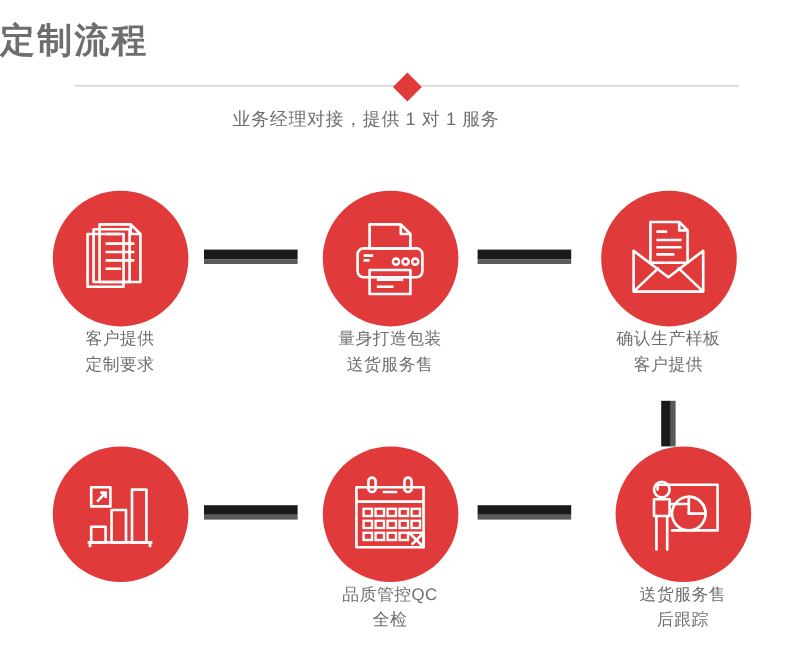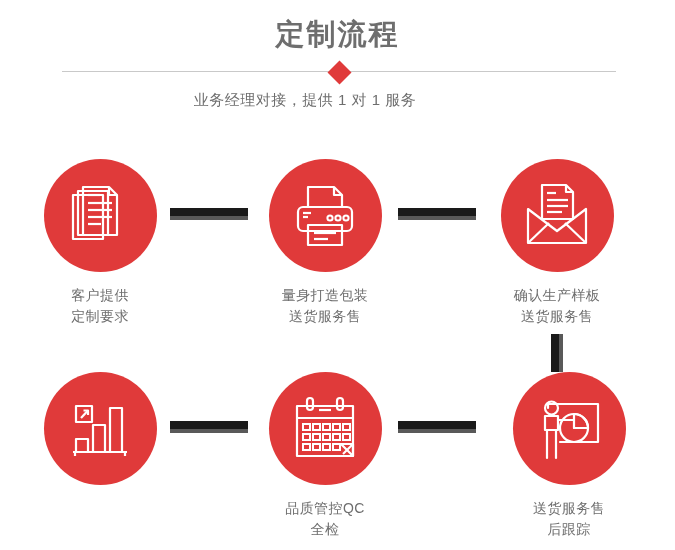--- a/index.html
+++ b/index.html
@@ -14,21 +14,21 @@
     overflow: hidden;
     font-family: "Liberation Sans", "DejaVu Sans", sans-serif;
   }
 
   
   .header-title {
     position: absolute;
     left: 0;
     top: 16px;
     width: 675px;
-    text-align: center;
+    text-align: left;
     font-size: 29px;
     font-weight: bold;
     color: #6e6e6e;
     letter-spacing: 2px;
     line-height: 36px;
   }
 
   .divider-wrap {
     position: absolute;
     left: 62px;
@@ -82,21 +82,20 @@
     margin: 0 auto;
     position: relative;
   }
   .circle svg {
     position: absolute;
     left: 50%;
     top: 50%;
     transform: translate(-50%, -50%);
   }
   .step-label {
-    margin-top: 13px;
     font-size: 14px;
     color: #6e6e6e;
     line-height: 21px;
     white-space: pre-line;
     letter-spacing: 0.4px;
   }
 
   
   #step-1 { left: 20px;  top: 159px; }
   #step-2 { left: 245px; top: 159px; }
@@ -241,21 +240,21 @@
       </g>
       <g stroke="#ffffff" stroke-width="2.2" stroke-linecap="butt">
         <line x1="25" y1="12" x2="34" y2="12"></line>
         <line x1="25" y1="19" x2="46" y2="19"></line>
         <line x1="25" y1="25" x2="46" y2="25"></line>
         <line x1="25" y1="31" x2="40" y2="31"></line>
       </g>
     </svg>
   </div>
   <div class="step-label">确认生产样板
-送货服务售</div>
+客户提供</div>
 </div>
 
 <div class="step" id="step-4">
   <div class="circle">
     <svg width="70" height="70" viewBox="0 0 70 70">
       <g fill="none" stroke="#ffffff" stroke-width="2.2" stroke-linejoin="round">
         <path d="M8 58 h54"></path>
         <path d="M11 45 h12 v13 h-12 z"></path>
         <path d="M28 31 h12 v27 h-12 z"></path>
         <path d="M45 14 h12 v44 h-12 z"></path>

